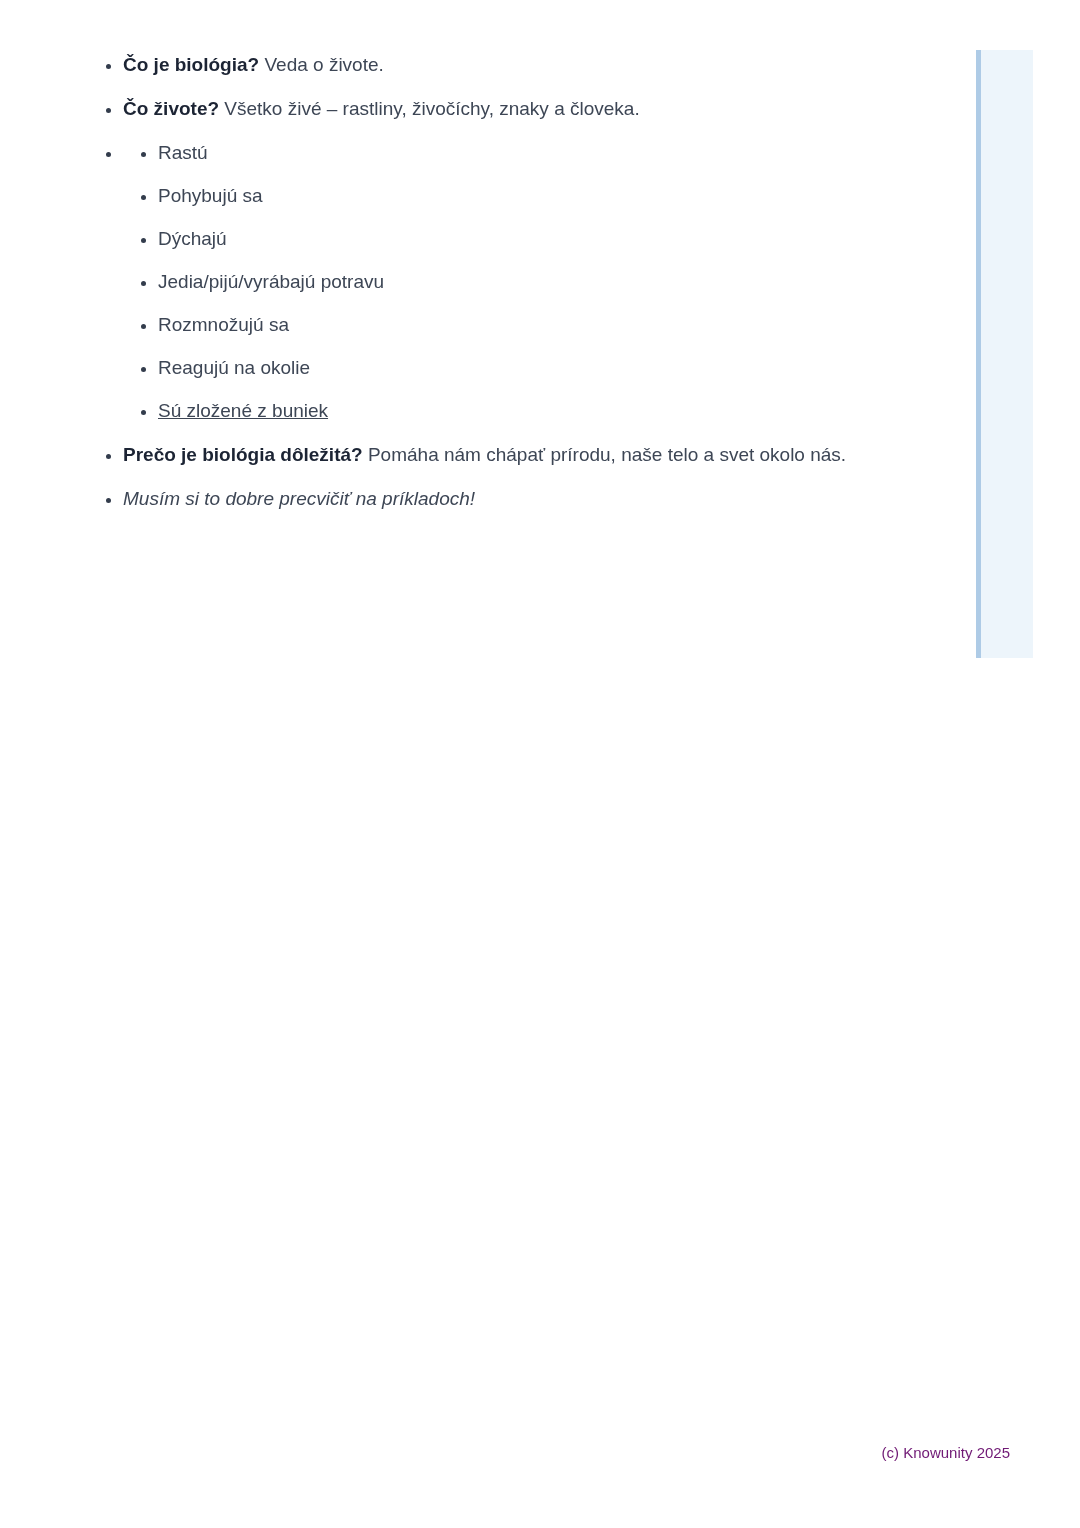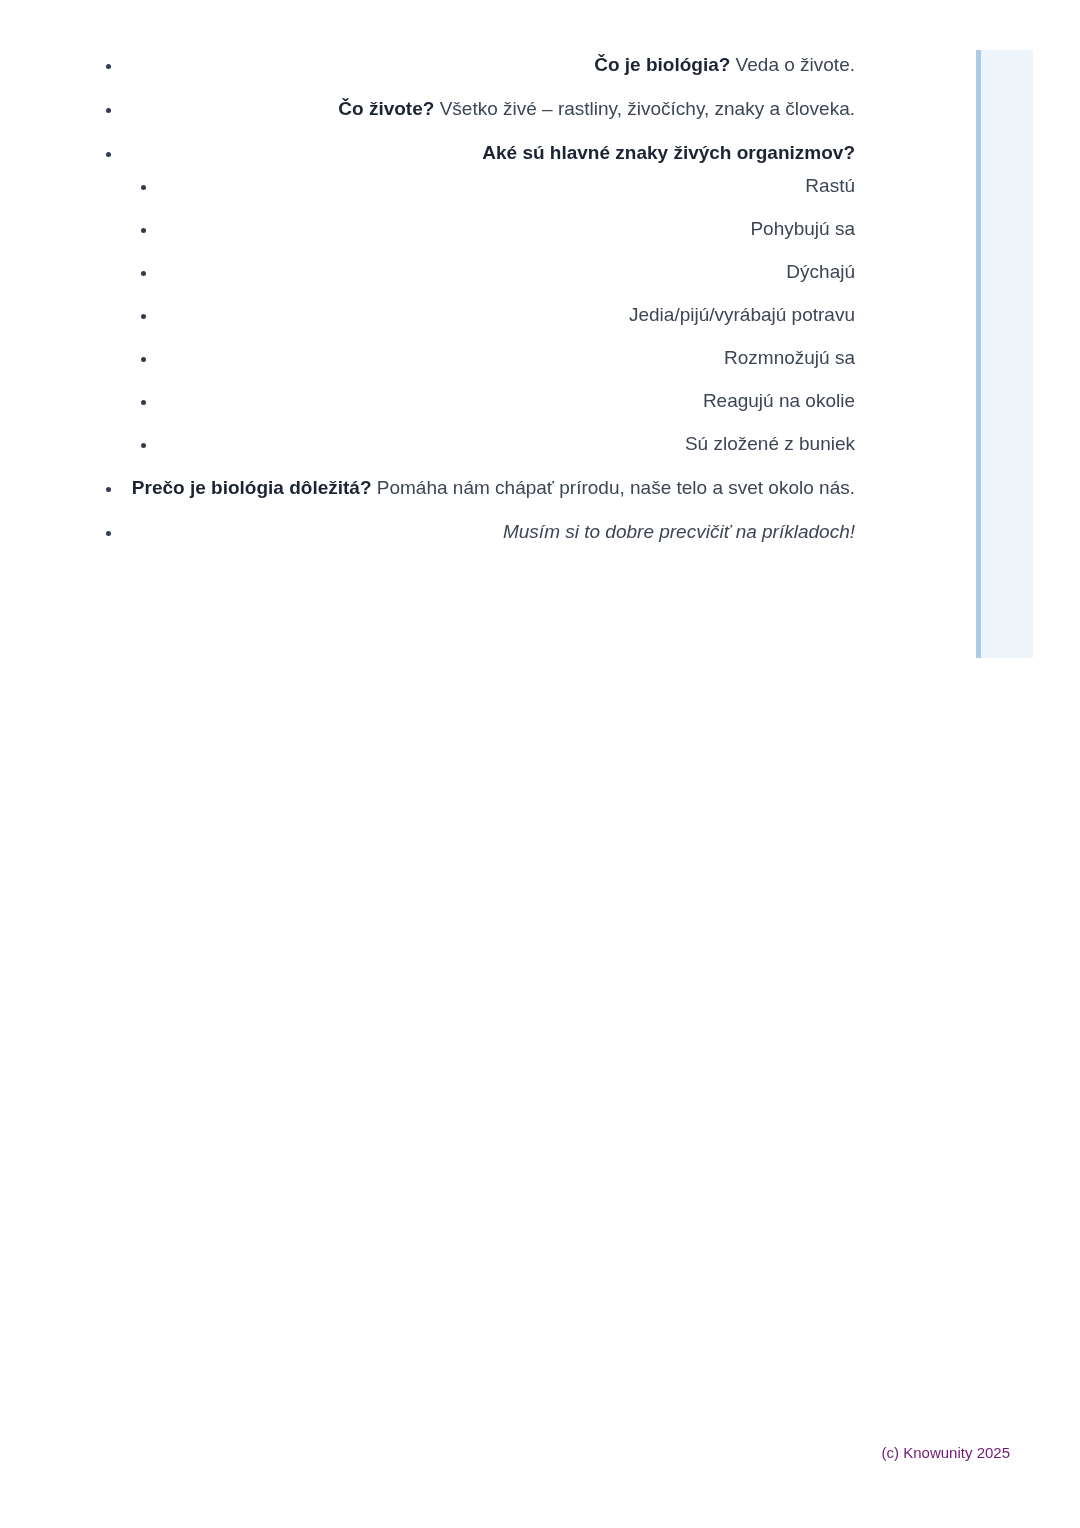--- a/index.html
+++ b/index.html
@@ -11,21 +11,20 @@
     height: 1528px;
     background: #ffffff;
     font-family: "Liberation Sans", sans-serif;
     position: relative;
     overflow: hidden;
   }
   .page {
     position: absolute;
     inset: 0;
     background: #ffffff;
-    text-align: right;
   }
   
   .notes {
     position: absolute;
     left: 99px;
     top: 49px;
     width: 756px;
   }
   ul.top-list {
     margin: 0;
@@ -58,20 +57,21 @@
     list-style: disc outside;
   }
   ul.sub-list > li {
     font-size: 19px;
     line-height: 32px;
     color: #3d4655;
     margin: 0 0 11px 0;
   }
   ul.sub-list > li:last-child {
     margin-bottom: 0;
+    text-decoration: underline;
   }
   
   .highlight-bar {
     position: absolute;
     left: 976px;
     top: 50px;
     width: 52px;
     height: 608px;
     border-left: 5px solid #aecbe6;
   }
@@ -87,21 +87,21 @@
 </style>
 </head>
 <body>
 
 <div class="page">
 
   <div class="notes">
     <ul class="top-list">
         <li><strong class="q">Čo je biológia?</strong><span> Veda o živote.</span></li>
         <li><strong class="q">Čo živote?</strong><span> Všetko živé – rastliny, živočíchy, znaky a človeka.</span></li>
-        <li><strong class="q">Aké sú hlavné znaky živých organizmov?</strong><ul class="sub-list">
+        <li><ul class="sub-list">
             <li>Rastú</li>
             <li>Pohybujú sa</li>
             <li>Dýchajú</li>
             <li>Jedia/pijú/vyrábajú potravu</li>
             <li>Rozmnožujú sa</li>
             <li>Reagujú na okolie</li>
             <li>Sú zložené z buniek</li>
           </ul></li>
         <li><strong class="q">Prečo je biológia dôležitá?</strong><span> Pomáha nám chápať prírodu, naše telo a svet okolo nás.</span></li>
         <li><em class="note-em">Musím si to dobre precvičiť na príkladoch!</em></li>

